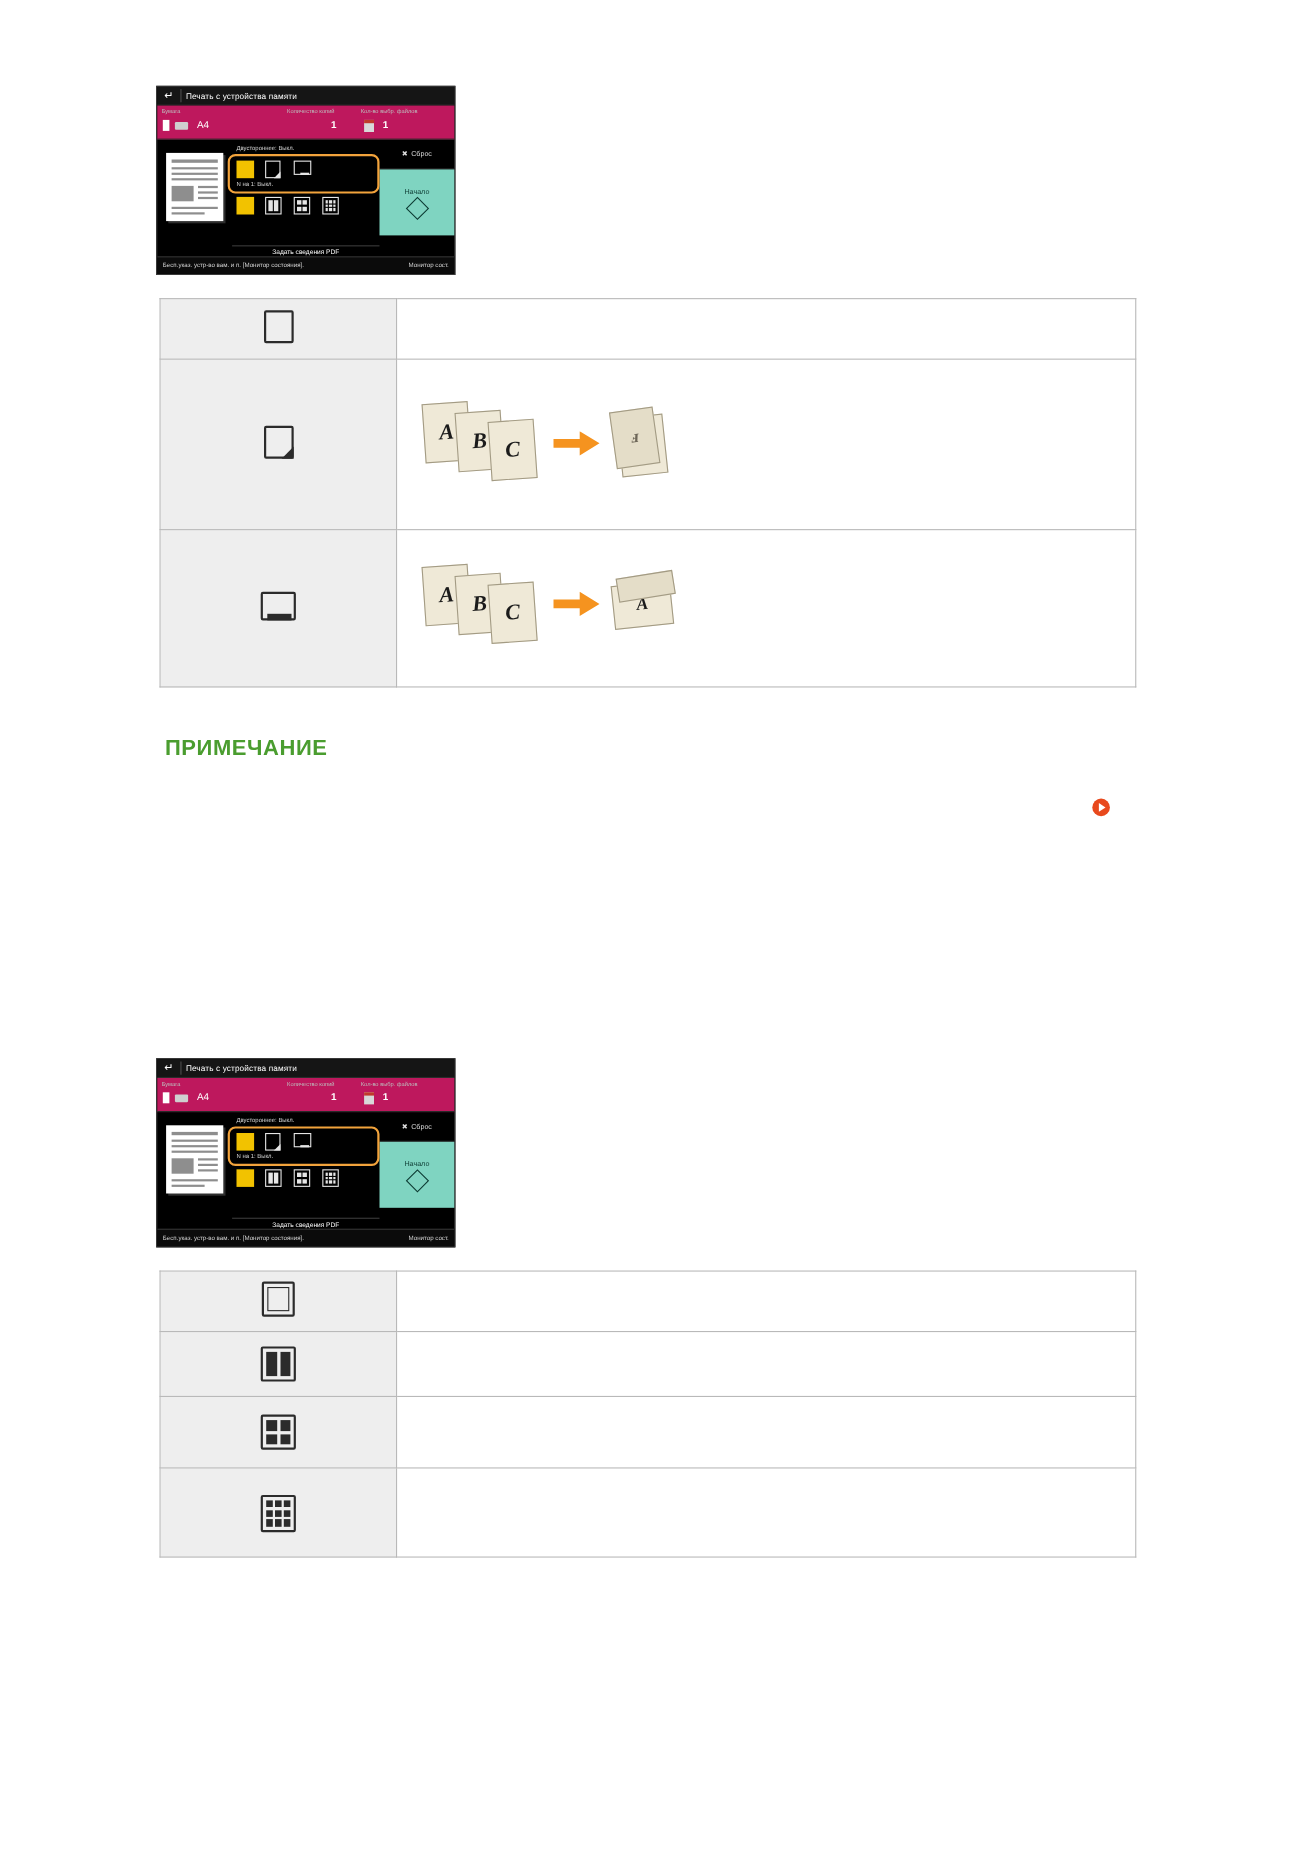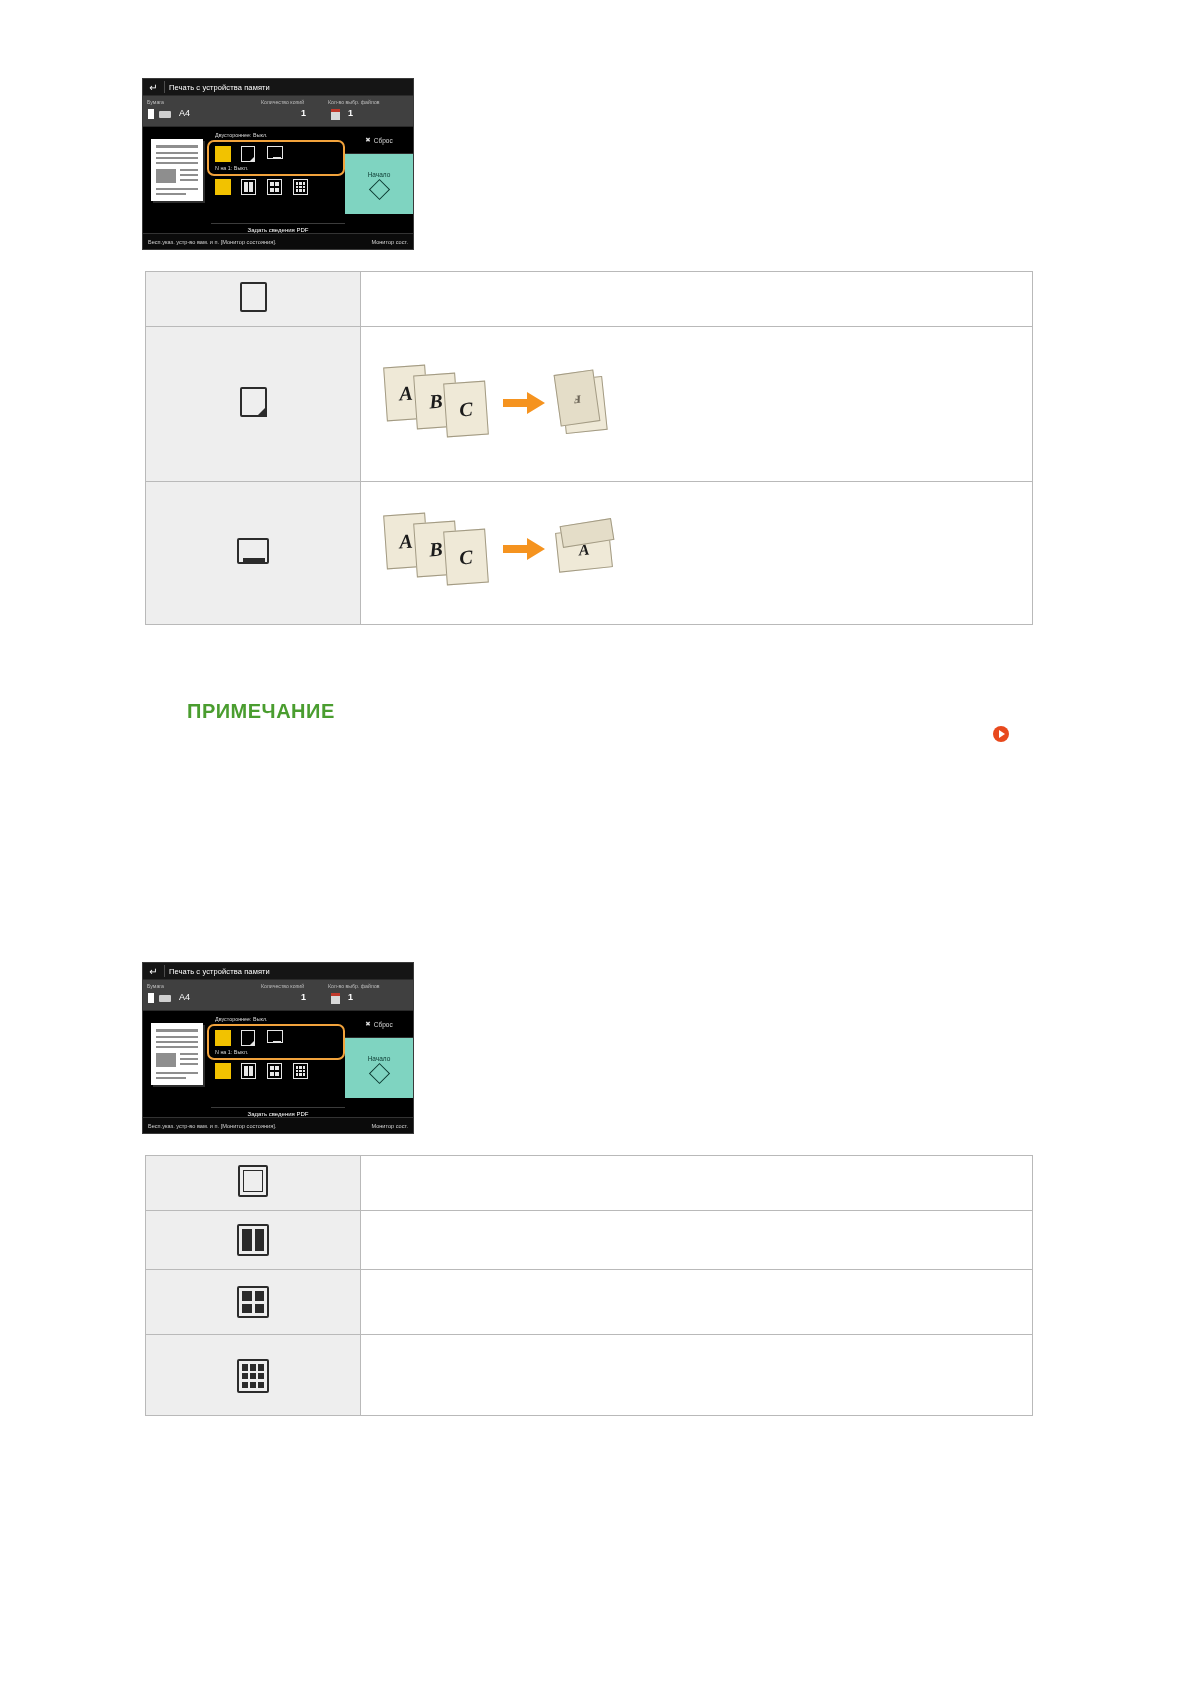--- a/index.html
+++ b/index.html
@@ -48,21 +48,21 @@
     background: #4d4d4d;
     margin: 0 4px;
   }
   .dev-title {
     color: #ffffff;
     font-size: 7.5px;
     letter-spacing: 0.1px;
   }
   .dev-infobar {
     height: 30px;
-    background: #404040;
+    background: #be185d;
     position: relative;
     border-bottom: 1px solid #2a2a2a;
   }
   .dev-infobar .lbl {
     position: absolute;
     color: #bdbdbd;
     font-size: 5.2px;
     top: 3px;
   }
   .dev-infobar .val {
@@ -495,21 +495,21 @@
           <polygon points="0,7 24,7 24,0 42,11 24,22 24,15 0,15" fill="#f5931f"></polygon>
         </svg>
         <div class="pg-real" style="left:184px; top:32px; width:54px; height:40px; transform:rotate(-6deg); font-size:16px;">A</div>
         <div class="pg-real" style="left:188px; top:24px; width:52px; height:22px; transform:rotate(-9deg); background:#e4ddc8; color:#6d6658; font-size:13px;"></div>
       </div>
     </td>
   </tr>
 </tbody>
   </table>
 
-<div class="note-title" style="left:150px; top:700px;margin-left:37px;">ПРИМЕЧАНИЕ</div>
+<div class="note-title" style="left:150px; top:669px;">ПРИМЕЧАНИЕ</div>
 <div class="link-dot" style="left:993px; top:726px;"></div>
 
 <div class="device" style="left:142px; top:962px;">
   <div class="dev-titlebar">
     <div class="dev-back">↵</div>
     <div class="dev-sep"></div>
     <div class="dev-title">Печать с устройства памяти</div>
   </div>
   <div class="dev-infobar">
     <div class="lbl lbl-paper">Бумага</div>

